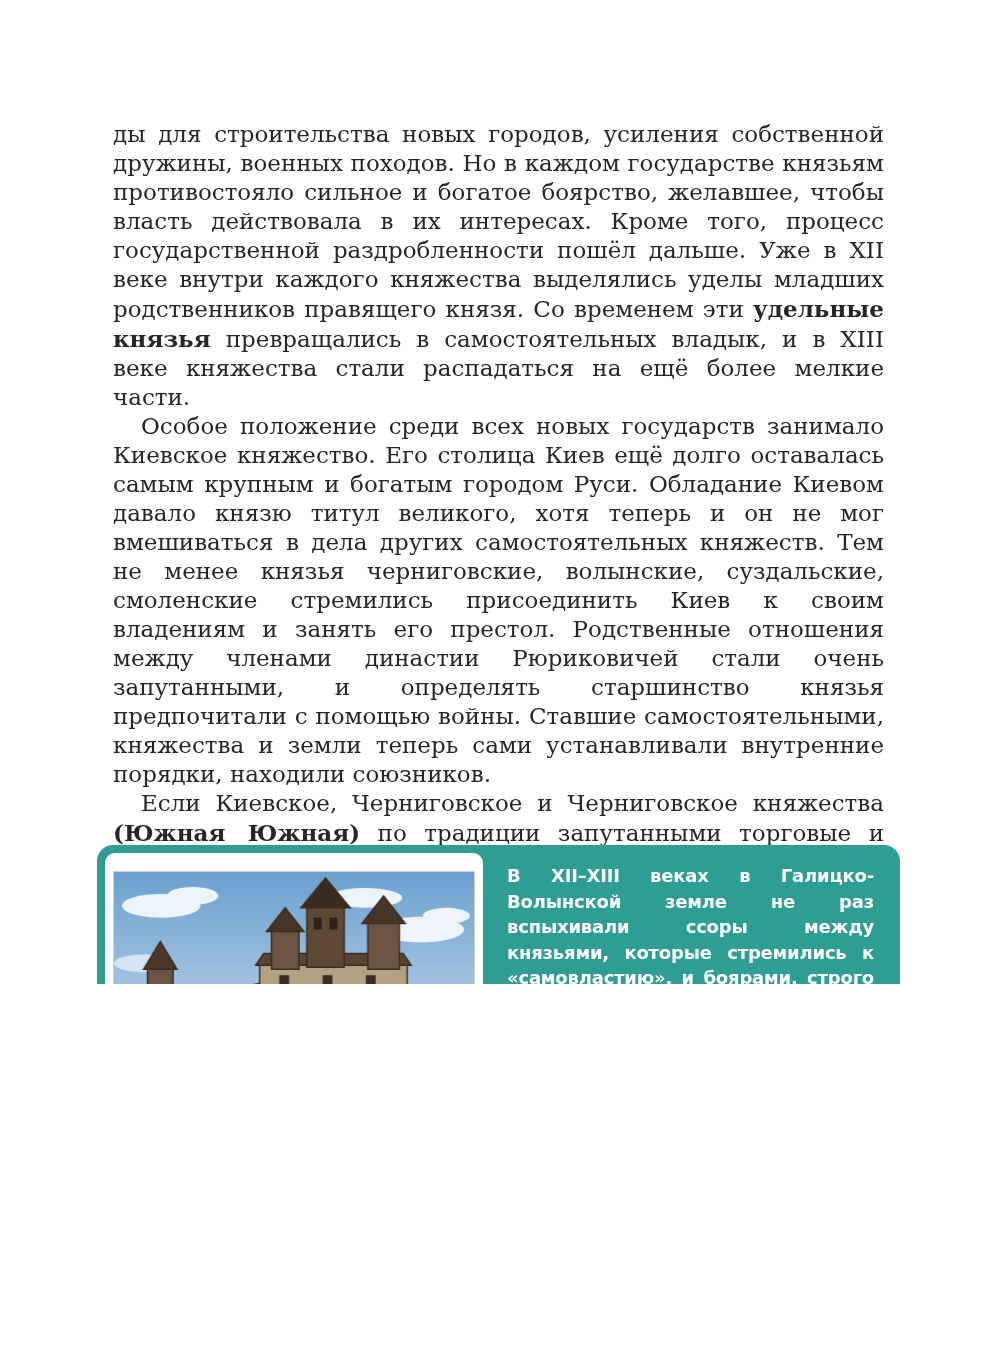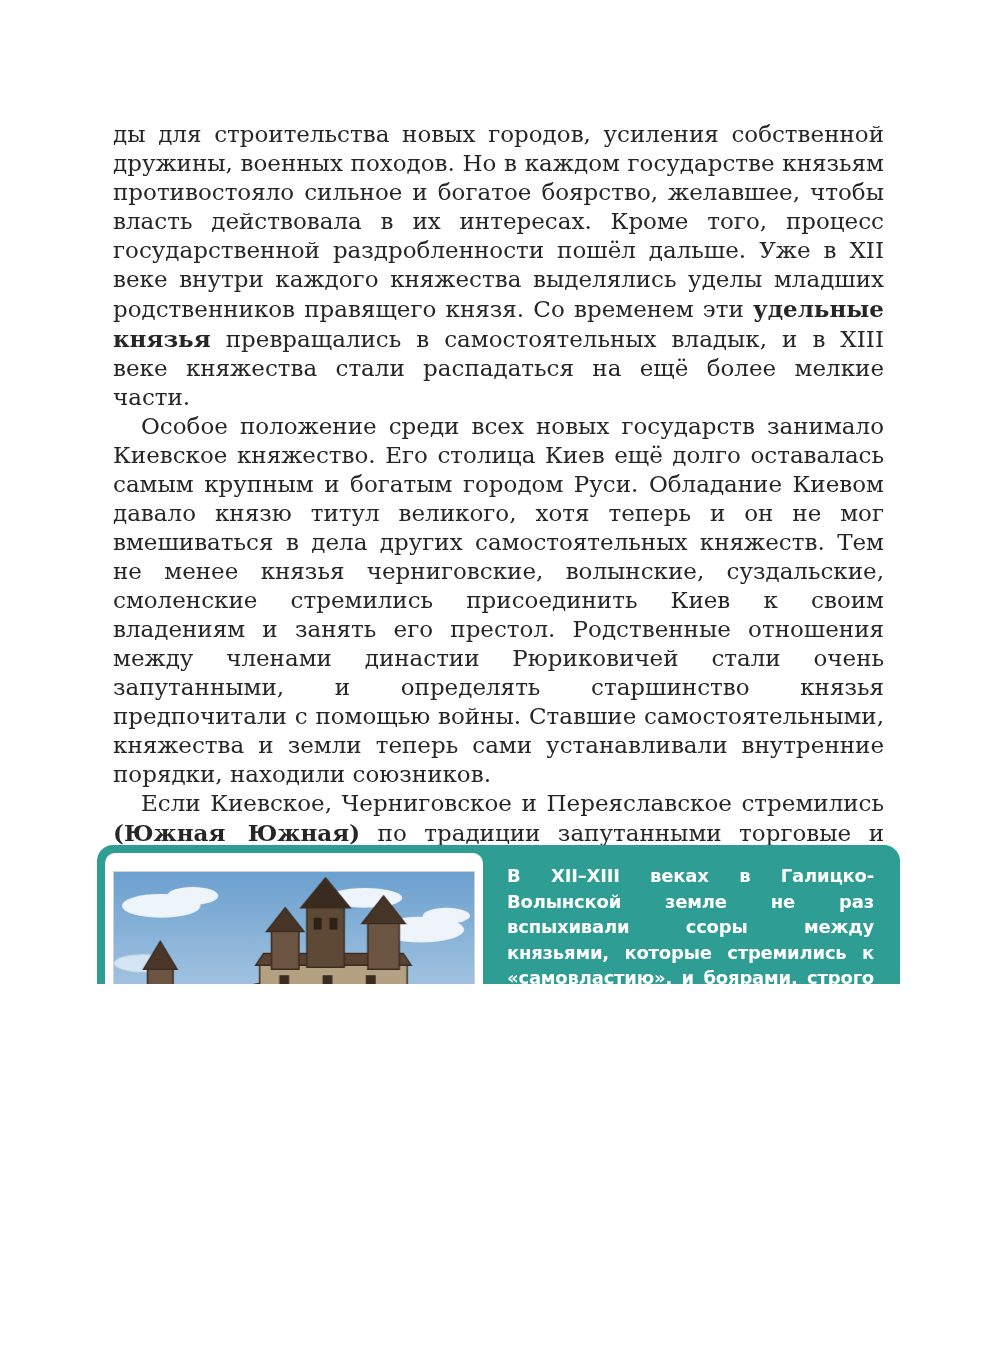--- a/index.html
+++ b/index.html
@@ -75,21 +75,21 @@
   }
 </style>
 </head>
 <body>
 
 <div class="page">
 
   <div class="body-text">
     <p class="para first"><span>ды для строительства новых городов, усиления собственной дружины, военных походов. Но в каждом государстве князьям противостояло сильное и богатое боярство, желавшее, чтобы власть действовала в их интересах. Кроме того, процесс государственной раздробленности пошёл дальше. Уже в XII веке внутри каждого княжества выделялись уделы младших родственников правящего князя. Со временем эти </span><span class="bold-term">удельные князья</span><span> превращались в самостоятельных владык, и в XIII веке княжества стали распадаться на ещё более мелкие части.</span></p>
     <p class="para"><span>Особое положение среди всех новых государств занимало Киевское княжество. Его столица Киев ещё долго оставалась самым крупным и богатым городом Руси. Обладание Киевом давало князю титул великого, хотя теперь и он не мог вмешиваться в дела других самостоятельных княжеств. Тем не менее князья черниговские, волынские, суздальские, смоленские стремились присоединить Киев к своим владениям и занять его престол. Родственные отношения между членами династии Рюриковичей стали очень запутанными, и определять старшинство князья предпочитали с помощью войны. Ставшие самостоятельными, княжества и земли теперь сами устанавливали внутренние порядки, находили союзников.</span></p>
-    <p class="para"><span>Если Киевское, Черниговское и Переяславское стремились </span><span class="bold-term">(Южная Южная)</span><span> по традиции запутанными торговые и куль-</span></p>
+    <p class="para"><span>Если Киевское, Черниговское и Черниговское княжества </span><span class="bold-term">(Южная Южная)</span><span> по традиции запутанными торговые и куль-</span></p>
   </div>
 
   <div class="figure-box">
 
     <div class="figure-panel">
       <div class="illustration">
         <svg viewBox="0 0 366 260" preserveAspectRatio="none" role="img" aria-label="Fortress on rocky cliff">
           <defs>
             <linearGradient id="skyg" x1="0" y1="0" x2="0" y2="1">
               <stop offset="0%" stop-color="#6ba0cf"></stop>

